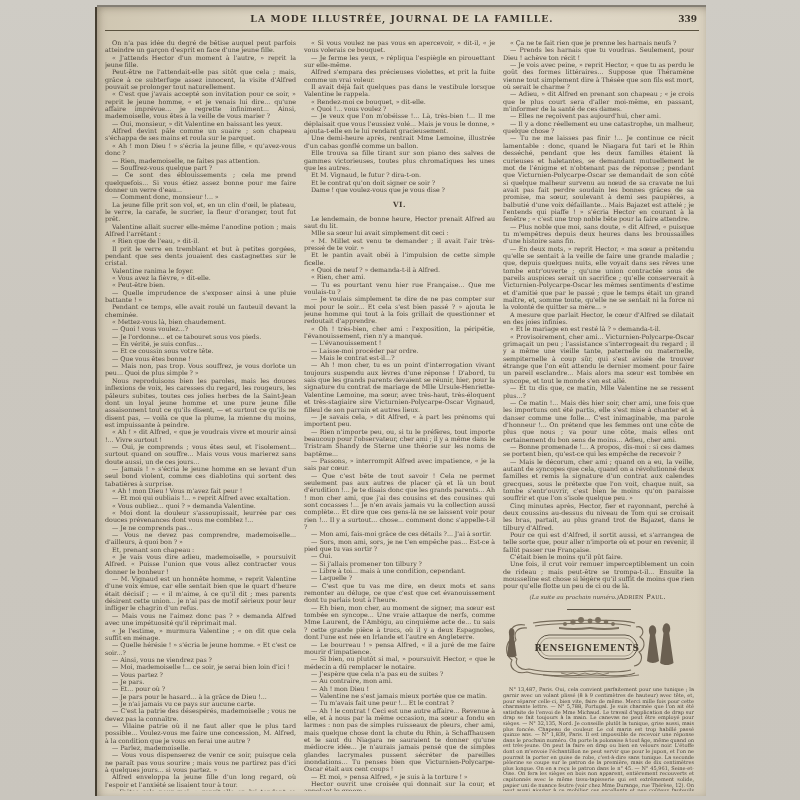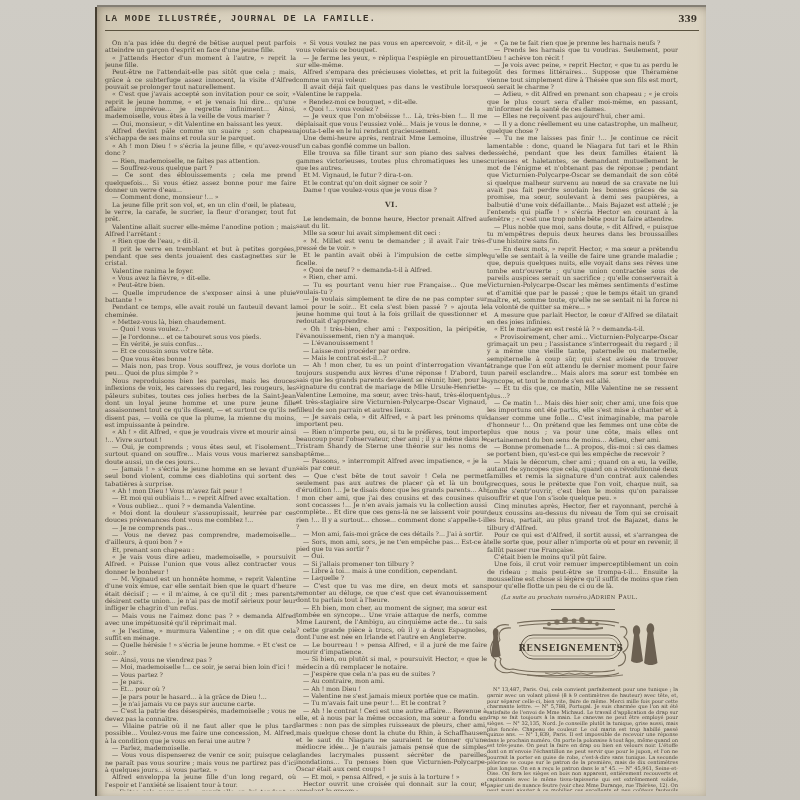--- a/index.html
+++ b/index.html
@@ -6,28 +6,28 @@
   body{width:800px;height:800px;position:relative;background:#ccc8c0;
        font-family:"DejaVu Serif",serif;overflow:hidden;}
   .scan-bg{position:absolute;inset:0;background:linear-gradient(180deg,#cfccc5 0%,#cbc7bf 40%,#c9c5bd 100%);}
   .sheet{position:absolute;left:97px;top:7px;width:609px;height:789px;
        background:linear-gradient(100deg,#cfc6b1 0%,#dbd3c1 22%,#e0d8c7 58%,#d7cfbd 100%);
        box-shadow:-2px 0 0 #453e31,0 -2px 0 rgba(69,62,49,.55),
                   inset 5px 4px 9px -4px rgba(75,64,48,.45),
                   inset -3px -3px 10px -4px rgba(120,108,88,.35);}
   .inner{padding:6px 7px 0 8px;}
   .header{position:relative;height:15px;}
-  .title{text-align:left;font-weight:bold;font-size:9.2px;letter-spacing:1.1px;color:#3b352c;white-space:nowrap;font-family:Liberation Mono, monospace;}
+  .title{text-align:center;font-weight:bold;font-size:9.2px;letter-spacing:1.1px;color:#3b352c;white-space:nowrap;}
   .pageno{position:absolute;right:2px;top:1px;font-weight:bold;font-size:9px;color:#3b352c;}
   .hrule{border:none;border-top:1px solid #5a523f;margin:2px 0 0 0;}
-  .cols{display:flex;margin-top:8px;}
+  .cols{display:flex;gap:8px;margin-top:8px;}
   .col{width:191px;height:752px;overflow:hidden;color:#453e34;font-size:6.35px;line-height:7.35px;}
   .col p{margin:0;text-indent:7px;text-align:justify;word-spacing:-0.2px;}
   .col p.h{text-align:center;text-indent:0;font-weight:bold;font-size:7.2px;margin:8px 0 6px 0;letter-spacing:.5px;}
-  .sigrow{display:flex;justify-content:center;align-items:baseline;margin-top:4px;padding:0 2px;}
+  .sigrow{display:flex;justify-content:flex-end;align-items:baseline;margin-top:4px;padding:0 2px;}
   .note{font-style:italic;font-size:5.7px;color:#4a4338;}
   .author{font-variant:small-caps;font-size:6.6px;letter-spacing:.4px;color:#3f382e;padding-right:26px;}
   .sep{width:64px;border:none;border-top:1px solid #5f574a;margin:8px auto 5px auto;}
   .cartouche-wrap{margin:2px 0 7px 0;text-decoration:underline;}
   .fineprint{font-size:5.05px;line-height:5.6px;text-align:justify;color:#49423
 
 7;text-indent:6px;word-spacing:-0.2px;}
   .fineprint span{display:inline;}
 </style>
 </head>

